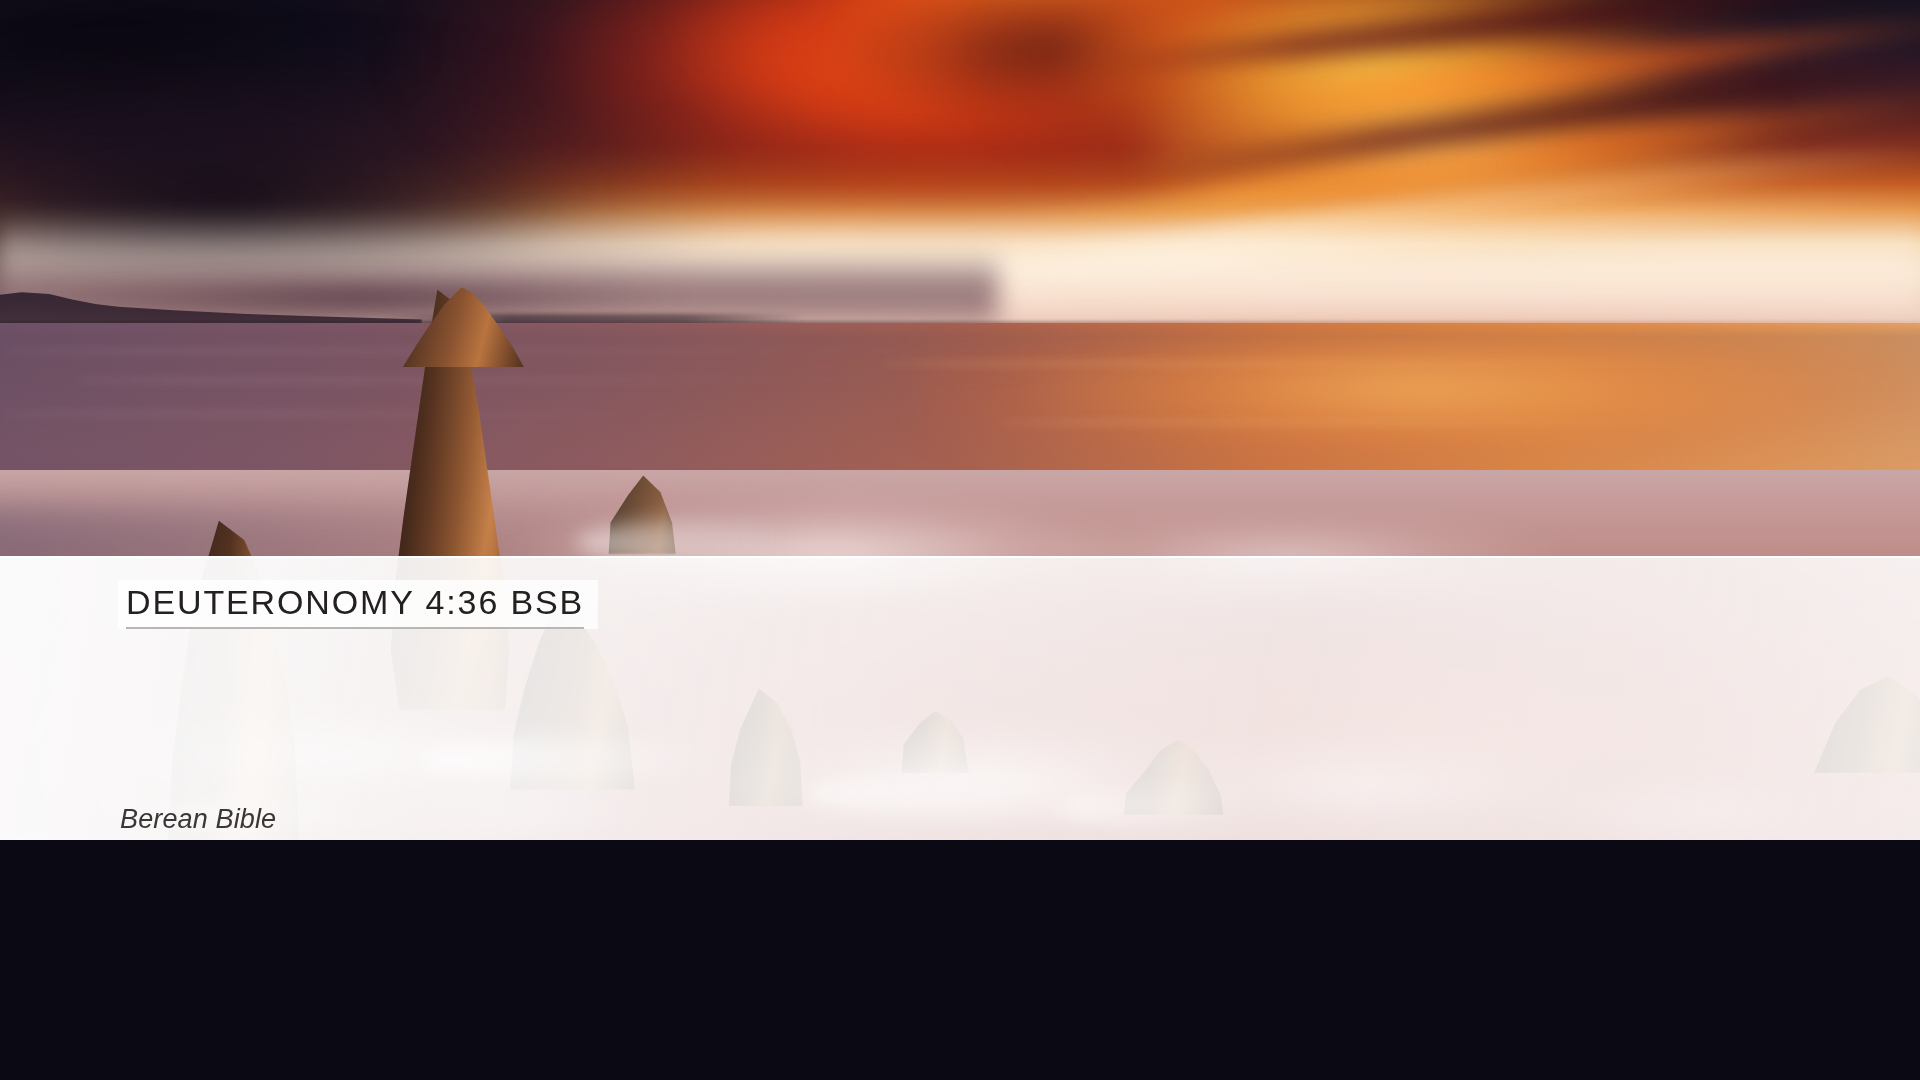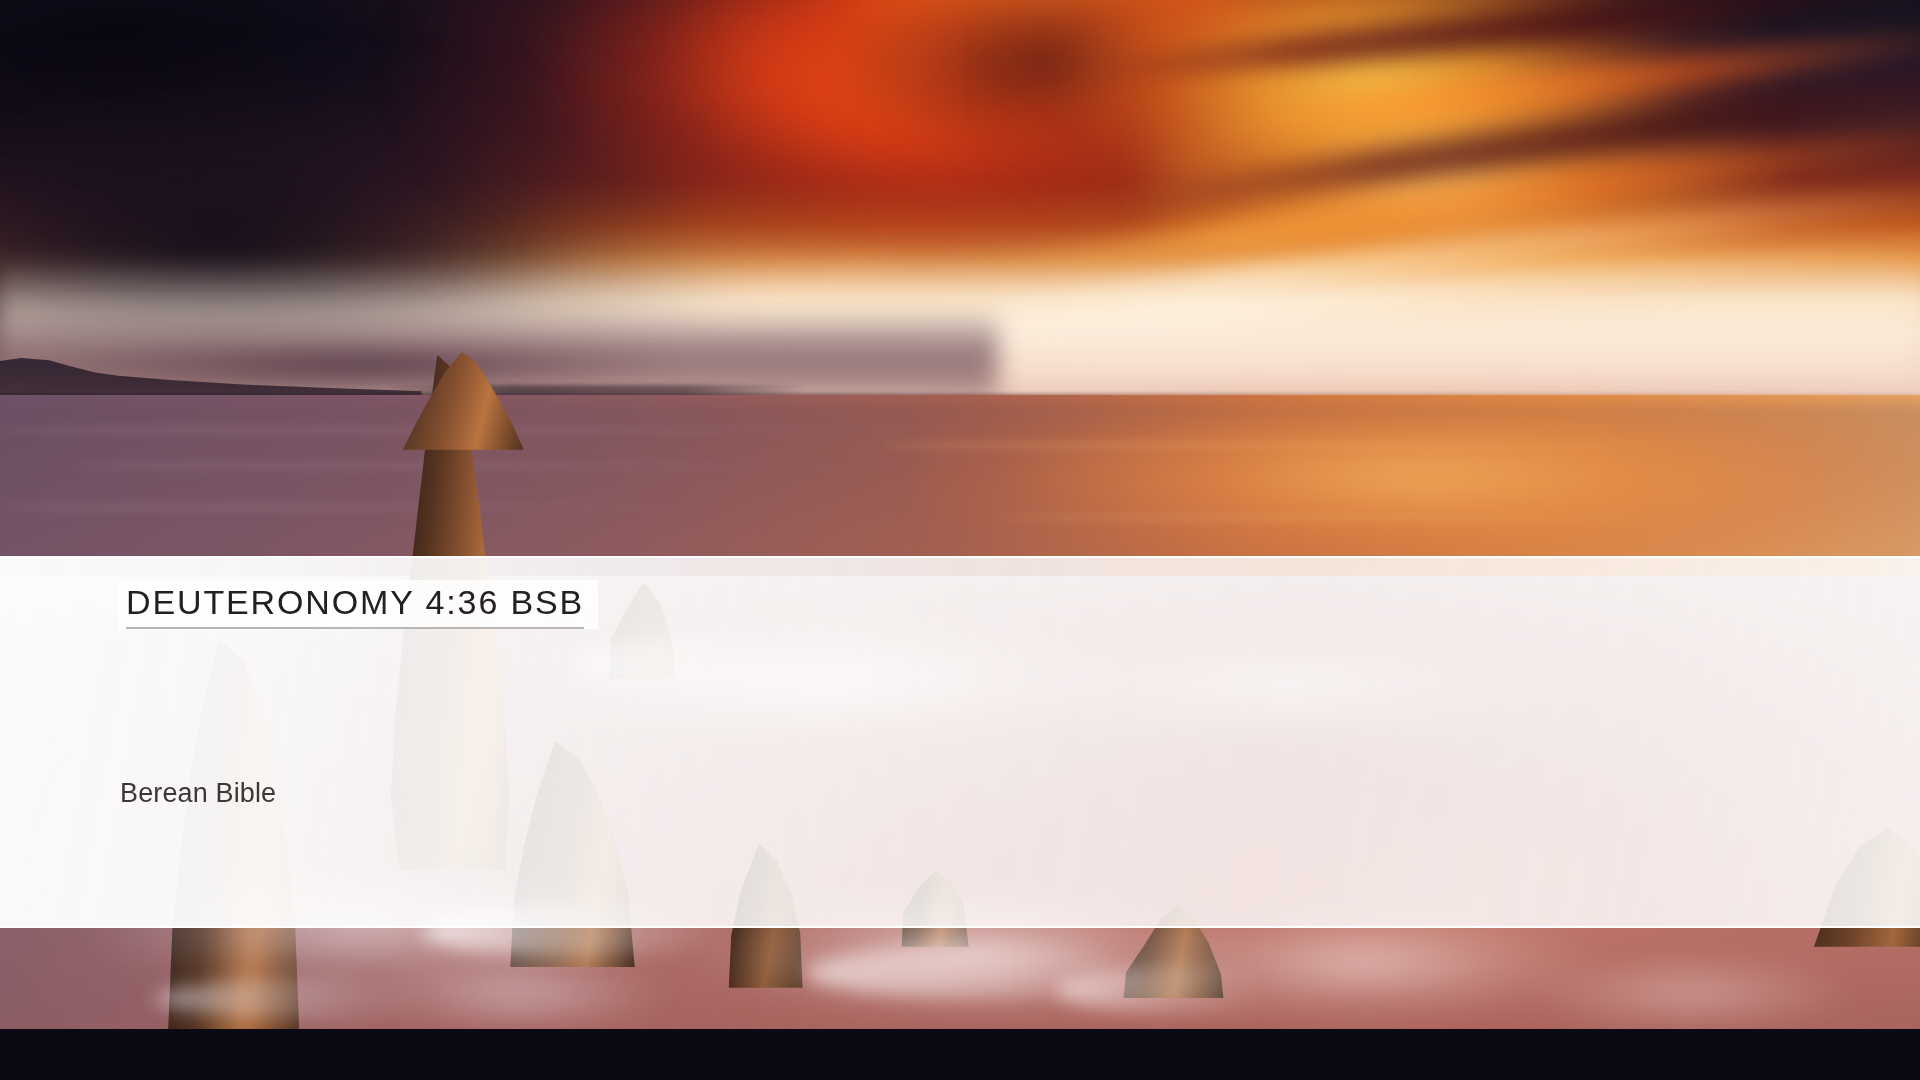--- a/index.html
+++ b/index.html
@@ -6,21 +6,21 @@
   * { margin:0; padding:0; box-sizing:border-box; }
   html, body {
     width:1920px; height:1080px;
     overflow:hidden;
     background:#0b0a14;
     font-family:"Liberation Sans", sans-serif;
   }
 
   .stage {
     position:relative;
-    width:1920px; height:1029px;
+    width:1920px; height:840px;
     overflow:hidden;
   }
 
   
   .photo {
     position:absolute; inset:0;
     overflow:hidden;
     background:#1a1420;
   }
 
@@ -399,22 +399,23 @@
     font-weight:300;
     font-size:45px;
     line-height:1.30;
     letter-spacing:-0.004em;
     color:#2d2a29;
   }
   .verse-line { white-space:nowrap; display:block; }
 
   .attribution {
     position:absolute;
-    left:2px; top:220px;
+    left:2px; top:246px;
     font-family:"Liberation Sans", sans-serif;
+    font-style:italic;
     font-weight:400;
     font-size:27px;
     letter-spacing:0.005em;
     color:#3b3736;
   }
 </style>
 </head>
 <body>
 
 <div class="stage">

